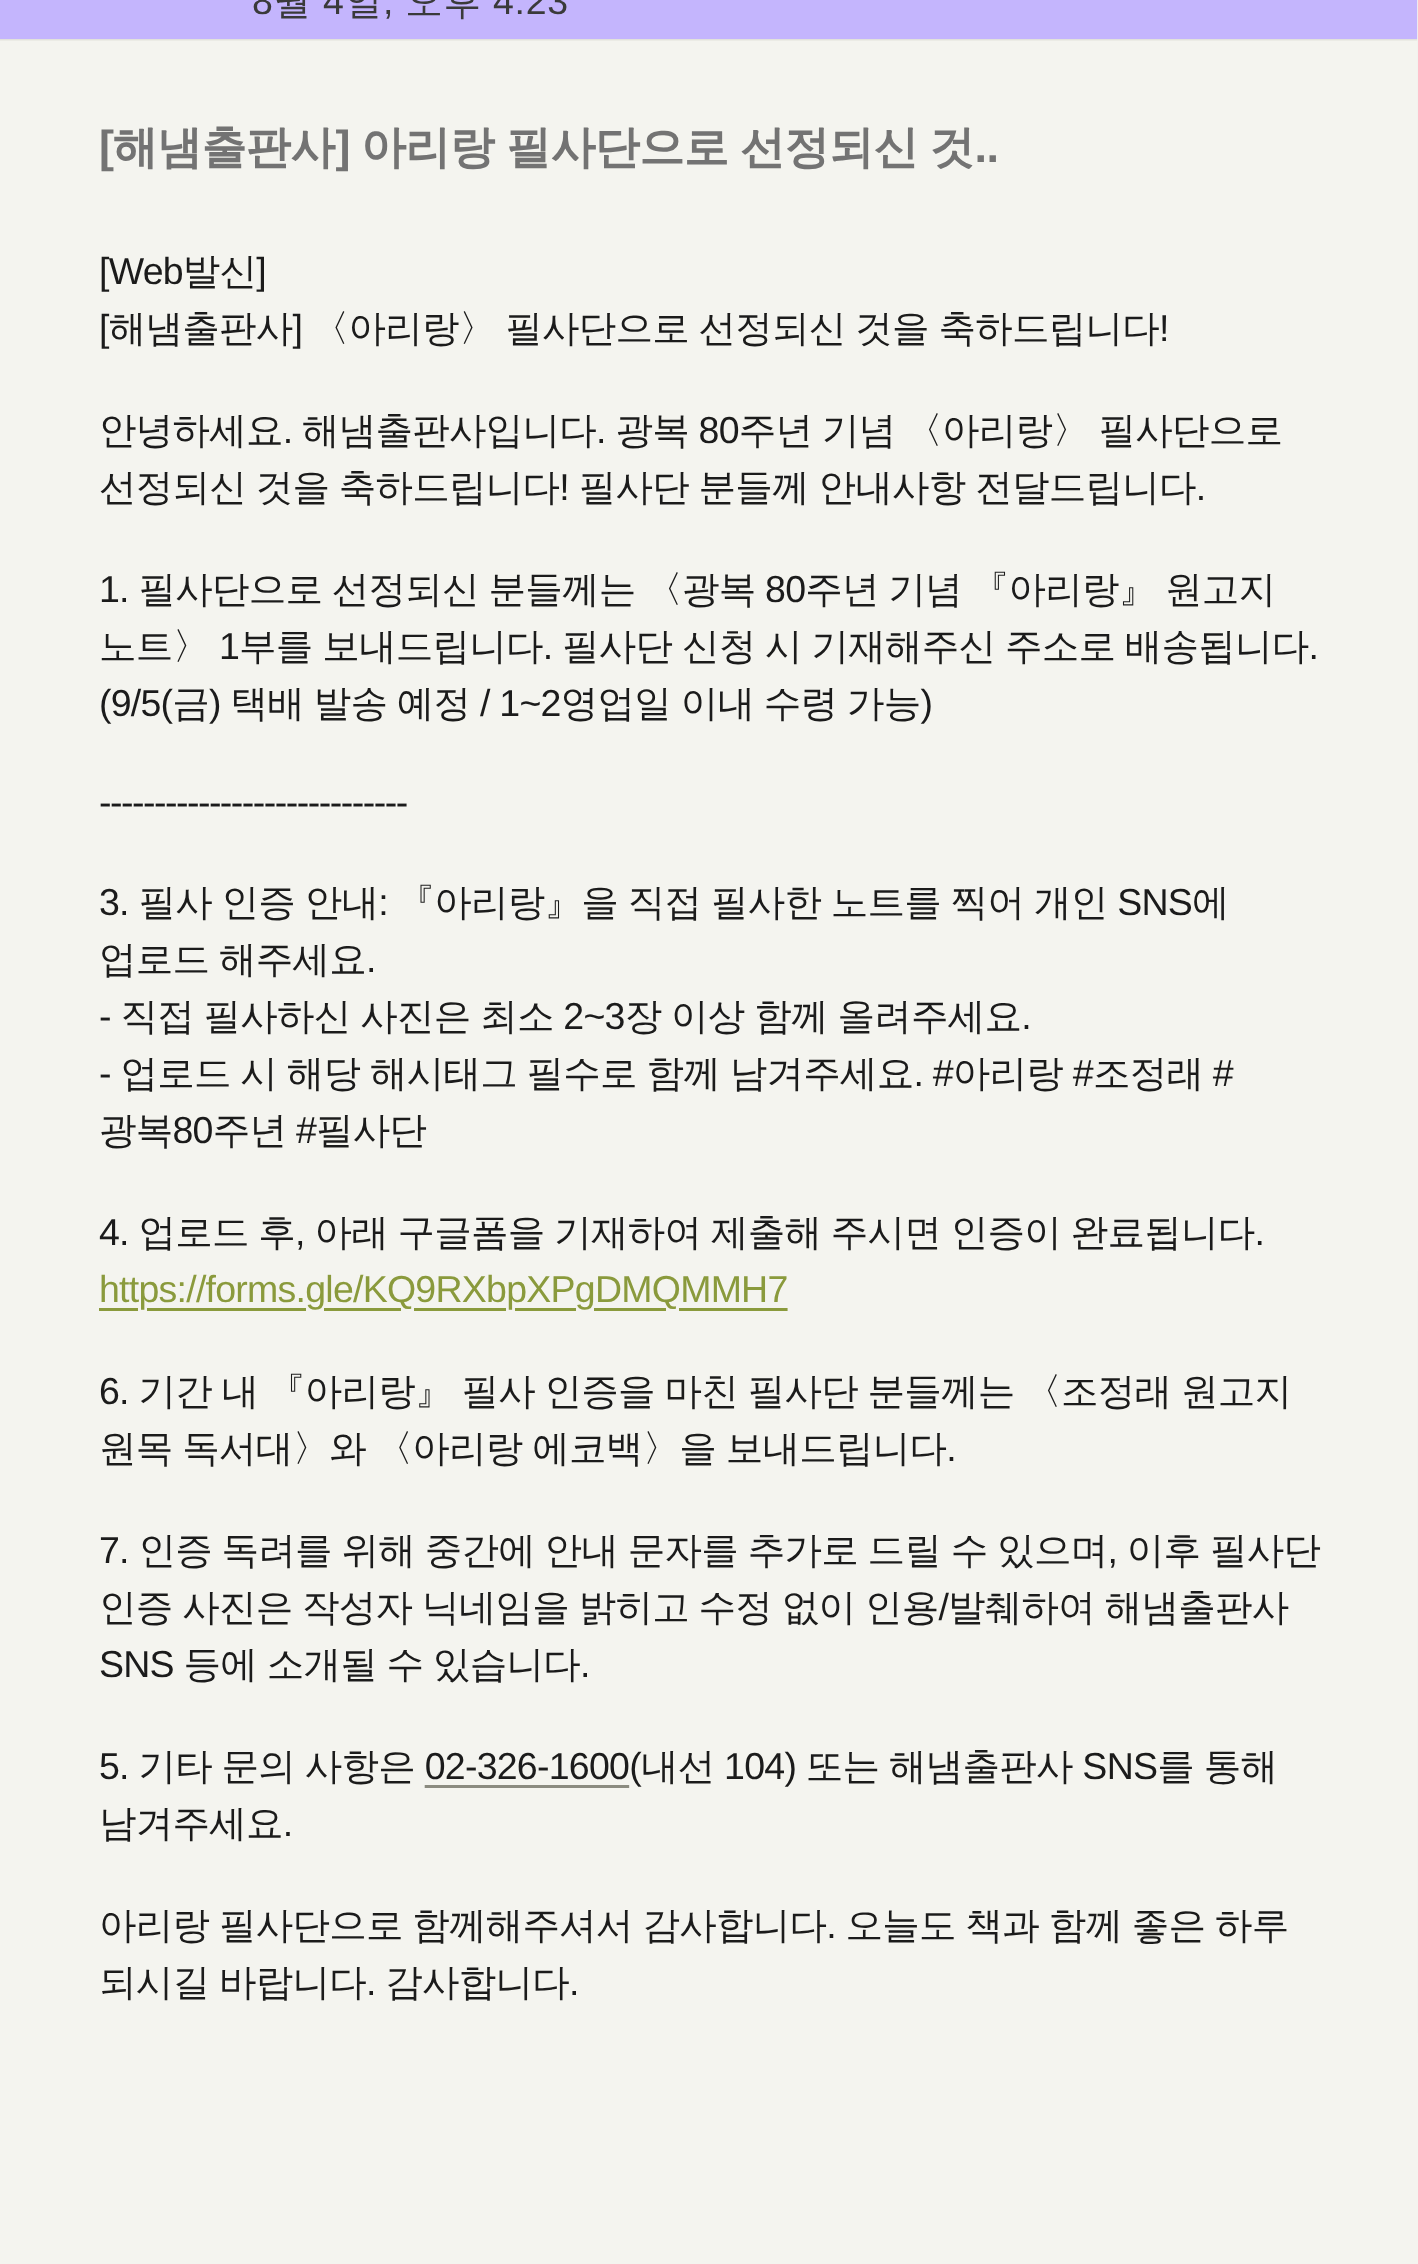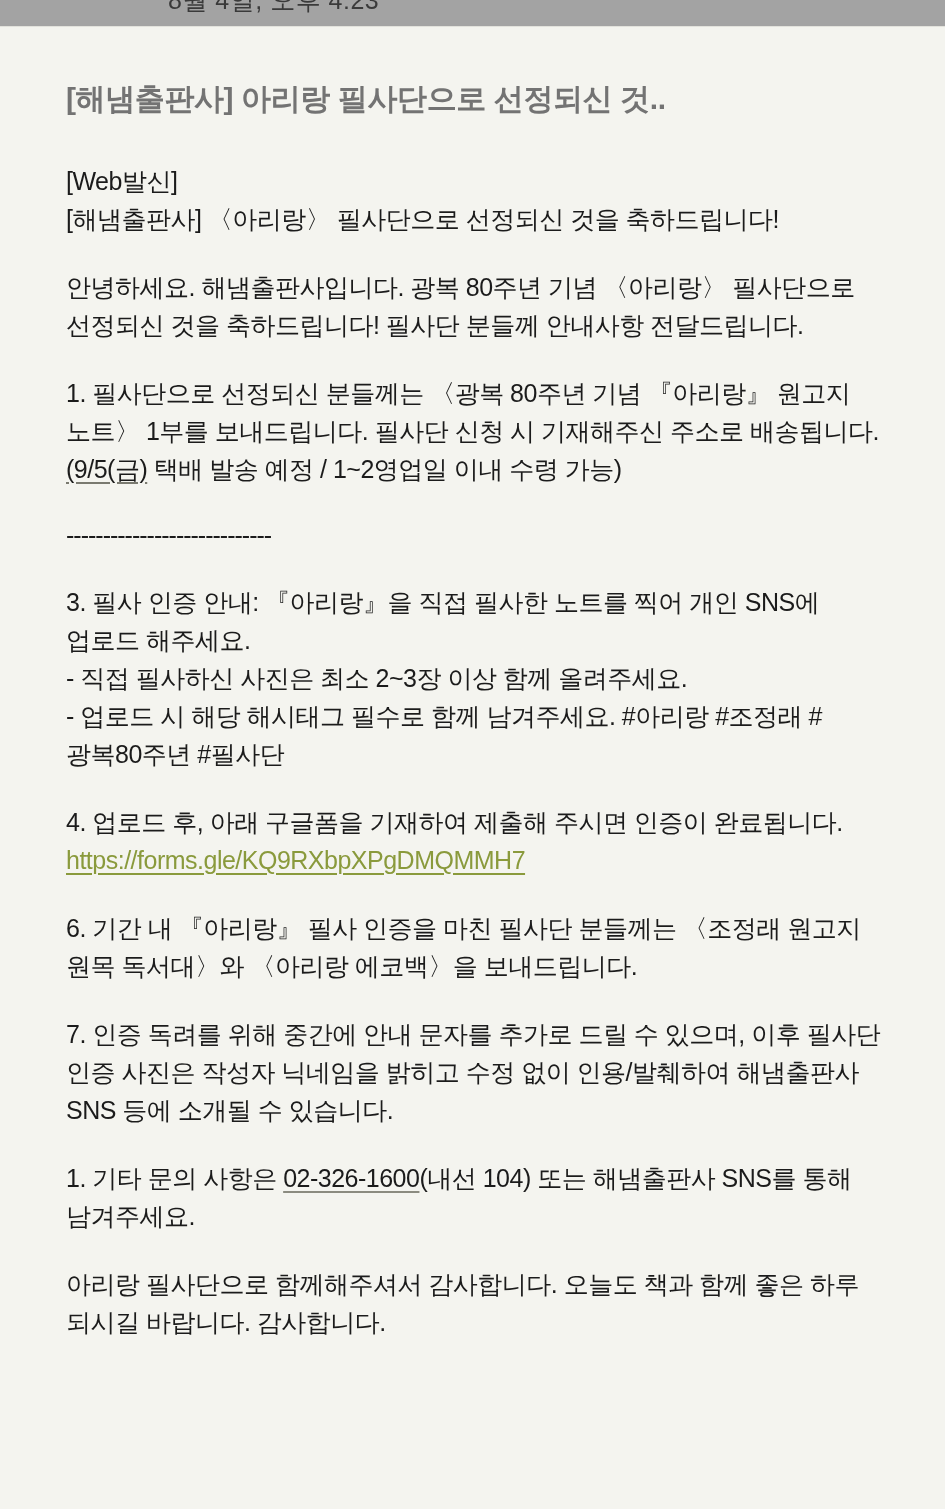--- a/index.html
+++ b/index.html
@@ -20,21 +20,21 @@
     width: 945px;
     min-height: 1509px;
     background: #f4f4ef;
     box-sizing: border-box;
     overflow: hidden;
   }
 
   
   .top-strip {
     height: 26px;
-    background: #a3a3a3;
+    background: #c4b5fd;
     position: relative;
     overflow: hidden;
     padding-left: 38px;
   }
   .top-strip-text {
     position: absolute;
     top: -16px;
     left: 168px;
     font-size: 25px;
     color: #3a3a3a;
@@ -77,21 +77,20 @@
   .divider-line {
     font-size: 25px;
     line-height: 1.4;
     letter-spacing: -1px;
     color: #1b1b1b;
     margin: 0 0 30px 0;
     white-space: pre;
   }
 
   .u {
-    text-decoration: underline;
     text-underline-offset: 4px;
     text-decoration-thickness: 1.5px;
     text-decoration-color: #7a7a70;
   }
 
   .link {
     color: #8a9a3c;
     text-decoration: underline;
     text-underline-offset: 4px;
     text-decoration-thickness: 2px;
@@ -138,19 +137,19 @@
 - 직접 필사하신 사진은 최소 2~3장 이상 함께 올려주세요.
 - 업로드 시 해당 해시태그 필수로 함께 남겨주세요. #아리랑 #조정래 #광복80주년 #필사단</p>
 
     <p class="para tight"><span>4. 업로드 후, 아래 구글폼을 기재하여 제출해 주시면 인증이 완료됩니다.</span><br><a class="link" href="#">https://forms.gle/KQ9RXbpXPgDMQMMH7</a></p>
 
 
     <p class="para">6. 기간 내 『아리랑』 필사 인증을 마친 필사단 분들께는 〈조정래 원고지 원목 독서대〉와 〈아리랑 에코백〉을 보내드립니다.</p>
 
     <p class="para">7. 인증 독려를 위해 중간에 안내 문자를 추가로 드릴 수 있으며, 이후 필사단 인증 사진은 작성자 닉네임을 밝히고 수정 없이 인용/발췌하여 해냄출판사 SNS 등에 소개될 수 있습니다.</p>
 
-    <p class="para"><span>1. 기타 문의 사항은 </span><a class="phone" href="#">02-326-1600</a><span>(내선 104) 또는 해냄출판사 SNS를 통해 남겨주세요.</span></p>
+    <p class="para"><span>5. 기타 문의 사항은 </span><a class="phone" href="#">02-326-1600</a><span>(내선 104) 또는 해냄출판사 SNS를 통해 남겨주세요.</span></p>
 
     <p class="para">아리랑 필사단으로 함께해주셔서 감사합니다. 오늘도 책과 함께 좋은 하루 되시길 바랍니다. 감사합니다.</p>
 
   </div>
 
 </div>
 
 </body></html>

